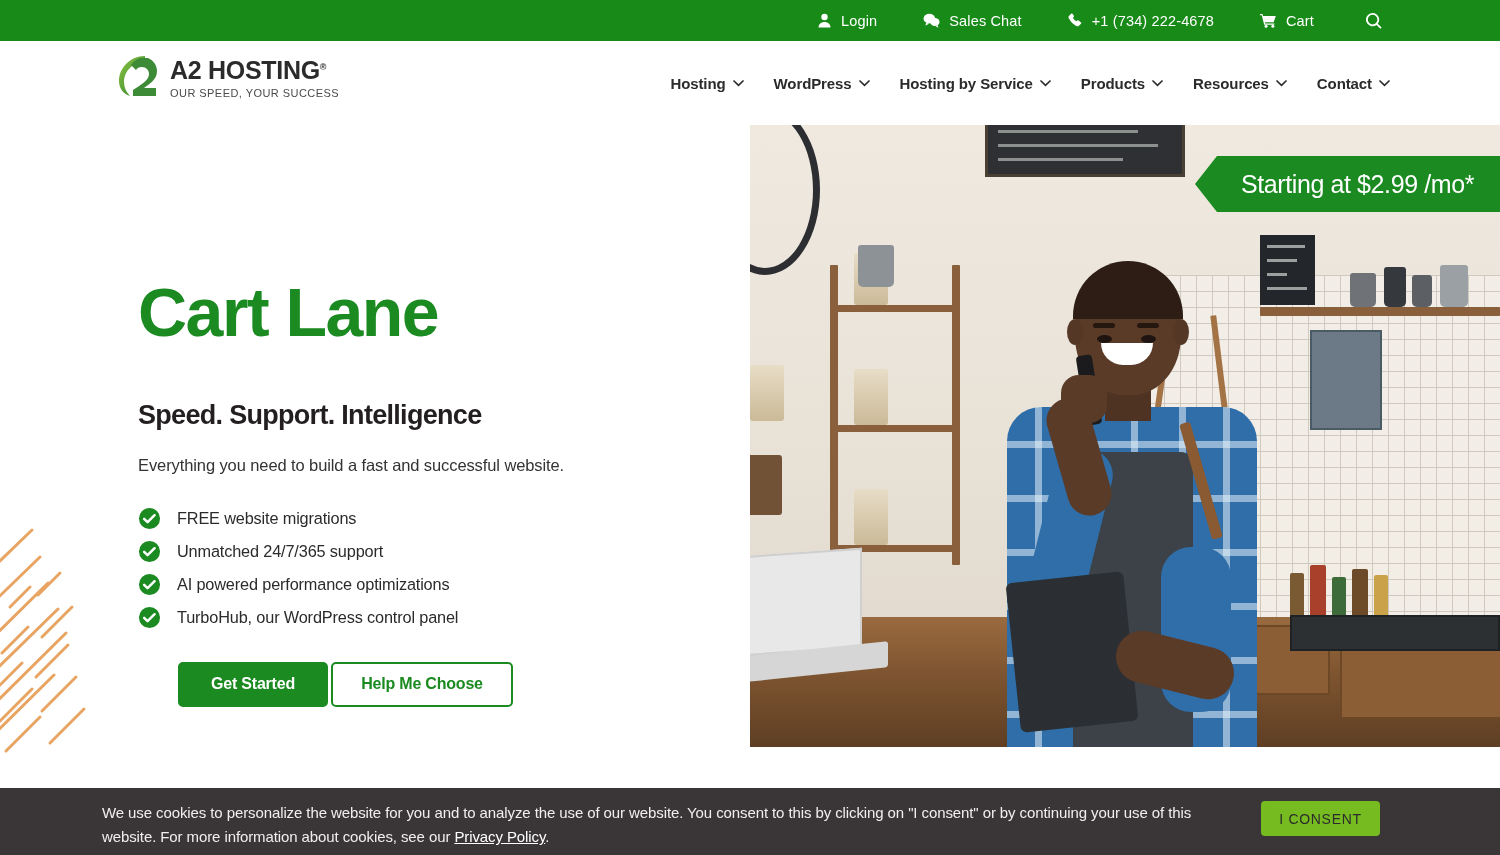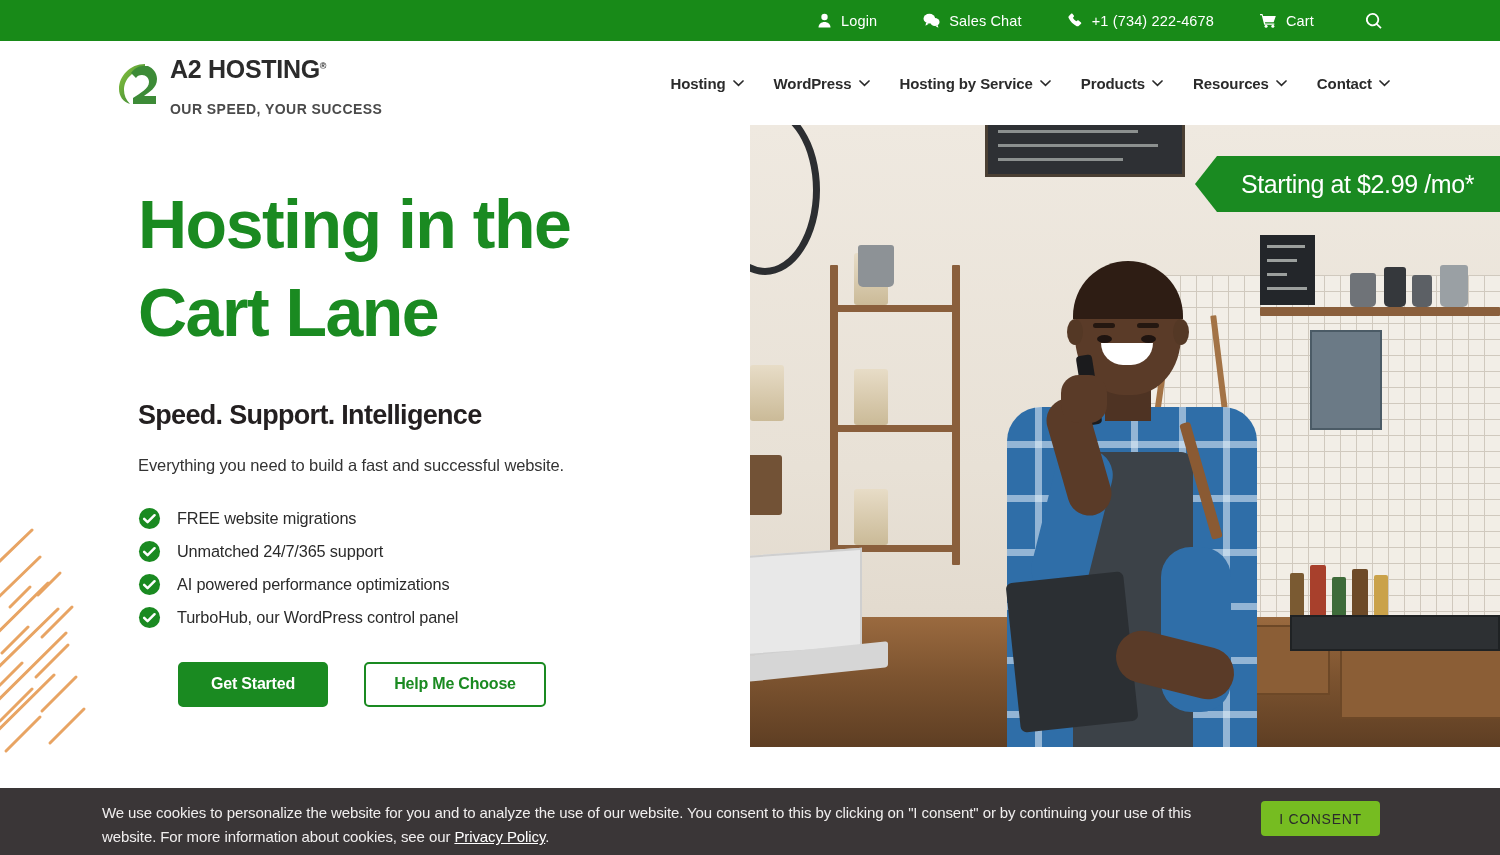--- a/index.html
+++ b/index.html
@@ -30,21 +30,21 @@
   .header {
     position:absolute; top:41px; left:0; width:1500px; height:84px;
     background:#fff; display:flex; align-items:center;
   }
   .logo { position:absolute; left:115px; top:13px; display:flex; align-items:center; gap:9px; cursor:pointer; }
   .logo-mark { width:46px; height:46px; position:relative; }
   .logo-text { display:flex; flex-direction:column; line-height:1; padding-top:3px; }
   .logo-top { font-size:25px; font-weight:700; color:#2b2b2b; letter-spacing:-.3px; white-space:nowrap; }
   .logo-top .a2 { font-weight:800; }
   .logo-top .reg { font-size:9px; vertical-align:super; }
-  .logo-sub { font-size:14px; font-weight:700; color:#4a4a4a; letter-spacing:.45px; margin-top:20px; white-space:nowrap; }
+  .logo-sub { font-size:11px; font-weight:400; color:#4a4a4a; letter-spacing:.45px; margin-top:5px; white-space:nowrap; }
 
   .nav { position:absolute; right:110px; top:0; height:84px; display:flex; align-items:center; }
   .nav-item {
     display:flex; align-items:center; gap:7px;
     font-size:15px; font-weight:700; color:#2b2b2b;
     margin-left:30px; cursor:pointer; white-space:nowrap; letter-spacing:-.1px;
   }
   .nav-item:first-child { margin-left:0; }
   .chev { width:11px; height:7px; display:block; }
   .chev svg { display:block; }
@@ -58,21 +58,21 @@
     letter-spacing:-1.5px; margin-top:55px; max-width:540px;
   }
   .hero-h2 { font-size:27px; font-weight:800; color:#231f20; letter-spacing:-.7px; margin-top:43px; }
   .hero-p { font-size:16.5px; color:#333; margin-top:25px; letter-spacing:-.1px; }
 
   .features { margin-top:32px; display:flex; flex-direction:column; gap:10px; }
   .feature { display:flex; align-items:center; gap:16px; }
   .check { width:23px; height:23px; flex:none; display:block; }
   .feature-label { font-size:16.3px; color:#2b2b2b; letter-spacing:-.15px; }
 
-  .cta { margin-top:33px; display:flex; align-items:center; gap:36px;padding-left:40px; }
+  .cta { margin-top:33px; display:flex; align-items:center; gap:3px;padding-left:40px; }
   .btn {
     font-size:16px; font-weight:700; letter-spacing:-.2px;
     border-radius:5px; cursor:pointer; display:inline-flex;
     align-items:center; justify-content:center;
   }
   .btn-primary { background:#1a8a21; color:#fff; width:150px; height:45px; border:2px solid #1a8a21; }
   .btn-outline { background:#fff; color:#1a8a21; width:182px; height:45px; border:2px solid #1a8a21; }
 
   
   .speedlines { position:absolute; left:-20px; top:400px; width:130px; height:230px; pointer-events:none; }
@@ -329,21 +329,21 @@
           <line x1="62" y1="186" x2="96" y2="152"></line>
           <line x1="-5" y1="228" x2="74" y2="150"></line>
           <line x1="26" y1="226" x2="60" y2="192"></line>
           <line x1="70" y1="218" x2="104" y2="184"></line>
         </g>
       </svg>
     </span>
 
     <div class="hero-left">
       <h1 class="hero-h1">
-        <span>Hosting in the</span><br>
+        <br>
         <span>Cart Lane</span>
       </h1>
 
       <div class="hero-h2">Speed. Support. Intelligence</div>
       <div class="hero-p">Everything you need to build a fast and successful website.</div>
 
       <div class="features">
         <div class="feature">
           <span class="check"><svg width="23" height="23" viewBox="0 0 24 24">
                 <circle cx="12" cy="12" r="11" fill="#1a8a21"></circle>

